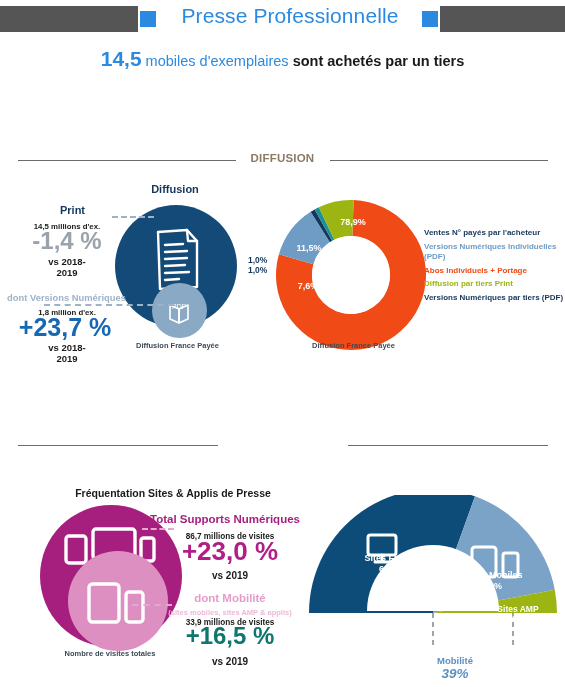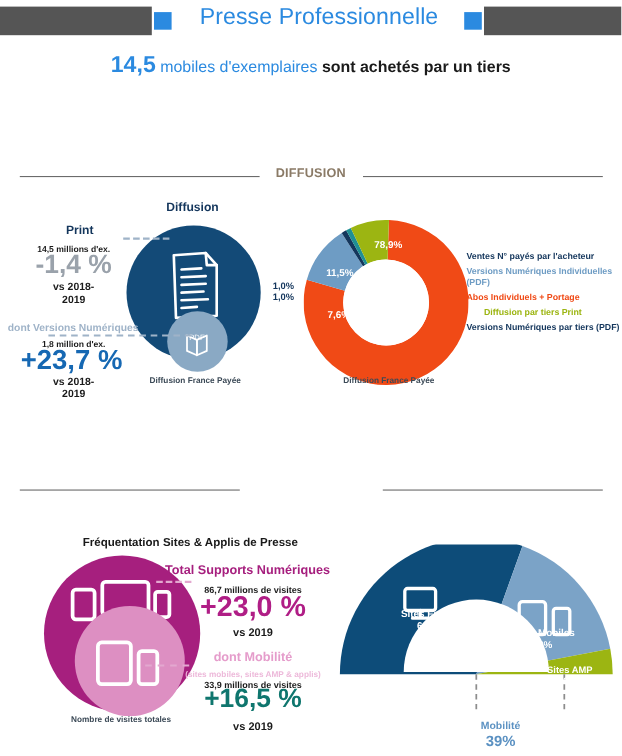--- a/index.html
+++ b/index.html
@@ -98,21 +98,21 @@
   .dash-tot{left:142px;top:528px;width:32px;}
   .dash-mob{left:132px;top:604px;width:40px;}
 
   
   #gauge-wrap{left:300px;top:495px;width:265px;height:150px;}
   .gauge-lab{position:absolute;text-align:center;color:#ffffff;font-weight:bold;}
   #g-fixes{left:348px;top:553px;width:80px;font-size:9px;line-height:11px;}
   #g-mobiles{left:452px;top:570px;width:82px;font-size:9px;line-height:11px;}
   #g-amp{left:480px;top:604px;width:76px;font-size:8.5px;line-height:10px;}
   #mobilite-lab{left:400px;top:655px;width:110px;text-align:center;font-size:9.5px;font-weight:bold;color:#5b91c2;}
-  #mobilite-val{left:400px;top:666px;width:110px;text-align:center;font-size:13.5px;font-weight:bold;color:#5b91c2;}
+  #mobilite-val{left:400px;top:666px;width:110px;text-align:center;font-size:13.5px;font-weight:bold;color:#5b91c2;font-style:italic;}
 </style>
 </head>
 <body>
 
 <div class="banner">
   <div class="banner-bar left"></div>
   <div class="banner-sq sq1"></div>
   <div class="banner-title">Presse Professionnelle</div>
   <div class="banner-sq sq2"></div>
   <div class="banner-bar right"></div>
@@ -204,21 +204,21 @@
 <div class="pct-lab" id="pct-115">11,5%</div>
 <div class="pct-lab" id="pct-76">7,6%</div>
 <div class="abs" id="pct-10a">1,0%</div>
 <div class="abs" id="pct-10b">1,0%</div>
 <div class="abs ctr" id="donut-cap">Diffusion France Payée</div>
 
 <div class="abs" id="donut-legend">
   <div style="color: rgb(20, 54, 92);">Ventes N° payés par l'acheteur</div>
   <div style="color: rgb(110, 156, 196);">Versions Numériques Individuelles (PDF)</div>
   <div style="color: rgb(240, 74, 22);">Abos Individuels + Portage</div>
-  <div style="color: rgb(156, 181, 18); margin-left: 16px;">Diffusion par tiers Print</div>
+  <div style="color: rgb(156, 181, 18);">Diffusion par tiers Print</div>
   <div style="color: rgb(20, 54, 92);">Versions Numériques par tiers (PDF)</div>
 </div>
 
 <div class="sec" id="sec-frequentation" style="top:437px">
   <div class="rule l"></div>
   <div class="rule r"></div>
 </div>
 
 <div class="abs ctr" id="freq-title">Fréquentation Sites &amp; Applis de Presse</div>
 

